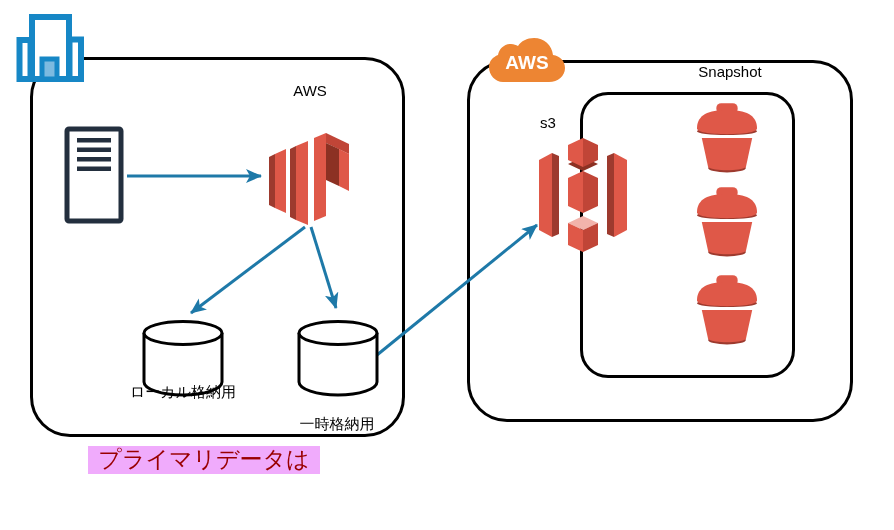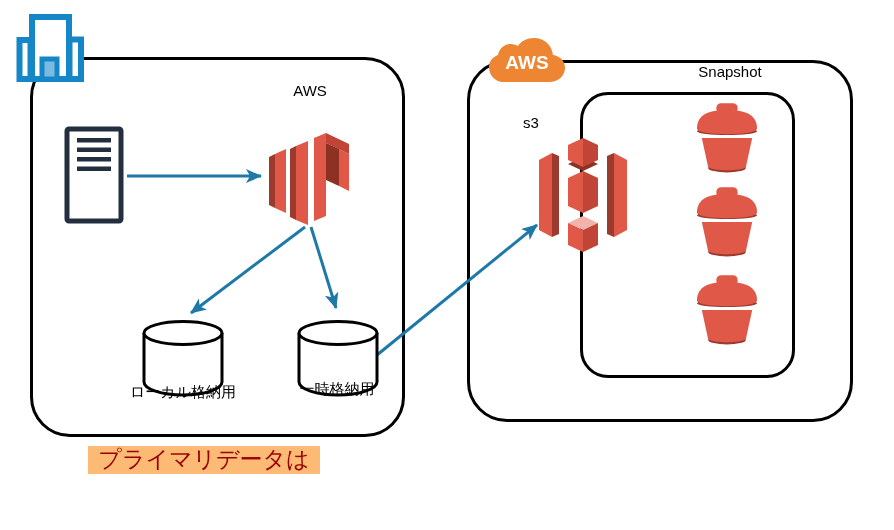--- a/index.html
+++ b/index.html
@@ -14,31 +14,31 @@
   .icon{position:absolute;z-index:4;line-height:0;}
   .lbl{position:absolute;z-index:4;color:#000000;font-size:15px;line-height:18px;text-align:center;white-space:nowrap;}
   #arrow-layer{position:absolute;left:0;top:0;width:894px;height:530px;z-index:3;pointer-events:none;}
   #logo{left:14px;top:10px;z-index:5;}
   #server{left:64px;top:126px;}
   #gw-label{left:220px;top:82px;width:180px;}
   #gw-icon{left:267px;top:127px;}
   #cyl-local{left:141px;top:319px;}
   #cyl-temp{left:296px;top:319px;}
   #lbl-local{left:108px;top:383px;width:150px;}
-  #lbl-temp{left:267px;top:380px;width:140px;text-align:center;}
+  #lbl-temp{left:267px;top:415px;width:140px;text-align:center;}
   #cloud{left:489px;top:36px;z-index:5;}
-  #lbl-s3{left:509px;top:114px;width:44px;}
+  #lbl-s3{left:526px;top:114px;width:44px;}
   #s3-icon{left:539px;top:138px;z-index:4;}
   #lbl-snapshot{left:655px;top:63px;width:150px;}
   #bucket-1{left:696px;top:102px;}
   #bucket-2{left:696px;top:186px;}
   #bucket-3{left:696px;top:274px;}
   #note{
     position:absolute;left:88px;top:446px;width:224px;z-index:4;
-    background:#fdba74;color:#990000;font-size:23px;line-height:24px;
+    background:#f0abfc;color:#990000;font-size:23px;line-height:24px;
     text-align:center;padding:1px 4px 3px 4px;
   }
 </style>
 </head>
 <body>
 
 <div id="canvas">
 
   <div id="left-box" class="box"></div>
   <div id="right-box" class="box"></div>

